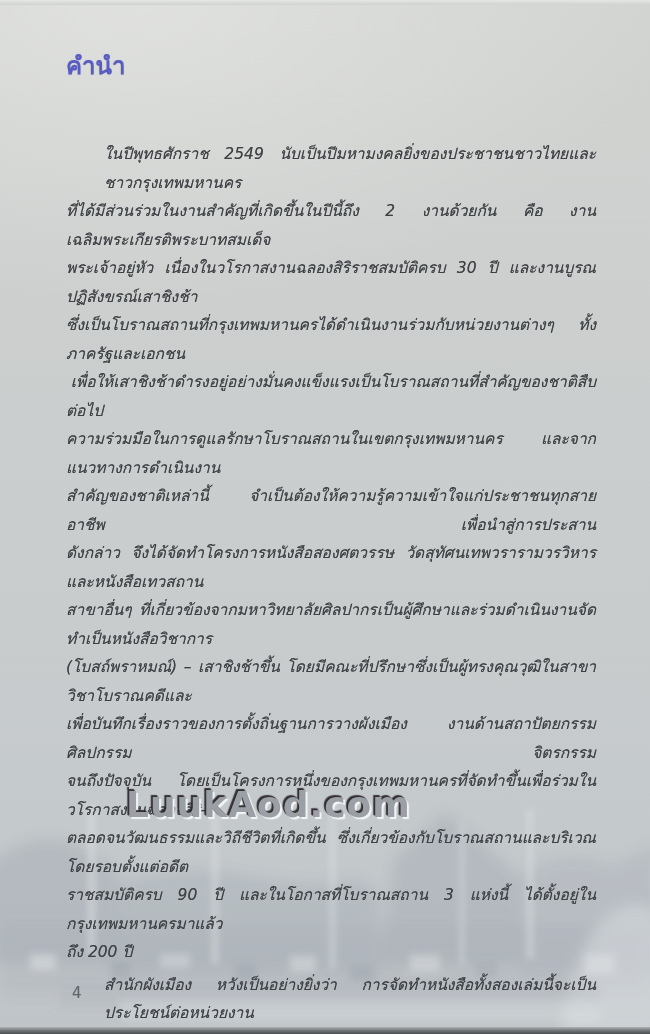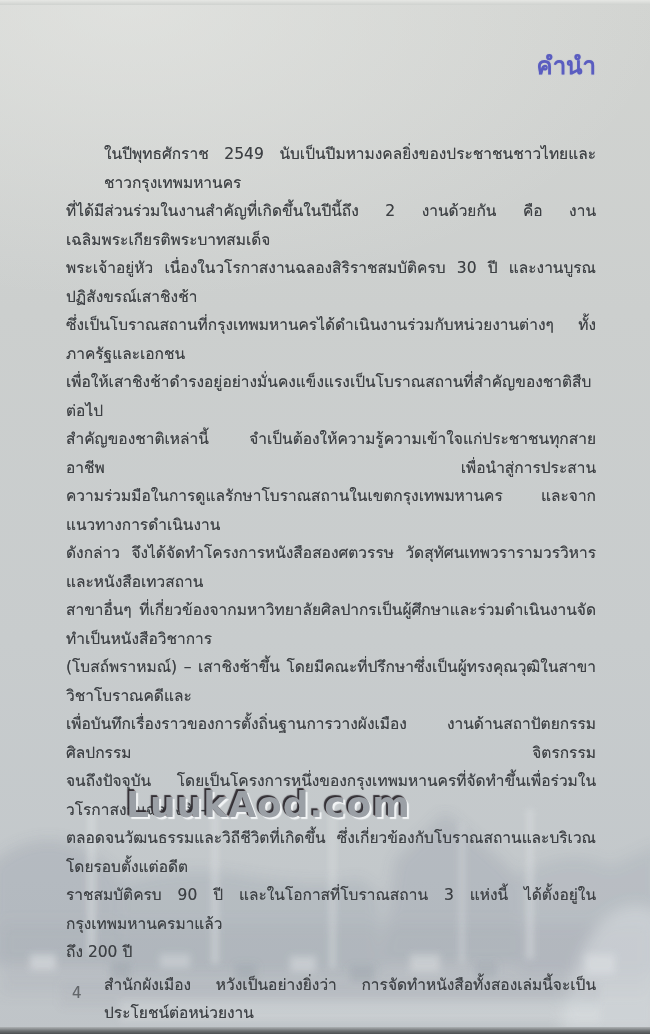--- a/index.html
+++ b/index.html
@@ -25,36 +25,36 @@
   .photo{
     position:absolute;left:0;bottom:0;width:650px;height:230px;
     opacity:0.9;pointer-events:none;
   }
   .text-col{
     position:absolute;left:66px;top:0;width:530px;
     color:#3d4044;
   }
   .title{
     padding-top:48px;height:36px;line-height:36px;
-    text-align:right;
+    text-align:left;
     font-size:24px;font-weight:bold;
     color:#5a5dc0;
     text-shadow:0 0 1px rgba(90,93,192,0.45);
   }
-  .para{margin:0;}
+  .para{margin:0;font-style:italic;}
   .p1{margin-top:56px;}
   .p2{margin-top:0;}
   .p3{margin-top:4px;}
   .line{
     font-size:15.5px;line-height:28.5px;white-space:nowrap;
     text-shadow:0 0 0.6px rgba(55,58,62,0.55);
   }
   .just{white-space:normal;text-align:justify;text-align-last:justify;}
   .first{padding-left:38px;}
-  .last{text-align:left;text-align-last:left;white-space:normal;}
+  .last{text-align:right;text-align-last:left;white-space:normal;}
   .watermark{
     position:absolute;left:126px;top:784px;
     font-size:36px;font-weight:bold;letter-spacing:1px;
     color:#9ba0a6;
     text-shadow:
       -2px -2px 1px rgba(43,40,46,0.92),
       -1px -1px 0 rgba(84,48,48,0.55),
        2px  2px 1px rgba(246,248,249,0.95);
   }
   .page-number{
@@ -115,22 +115,22 @@
 
     <div class="para p1">
       <div class="line just first">ในปีพุทธศักราช 2549 นับเป็นปีมหามงคลยิ่งของประชาชนชาวไทยและชาวกรุงเทพมหานคร</div>
       <div class="line just">ที่ได้มีส่วนร่วมในงานสำคัญที่เกิดขึ้นในปีนี้ถึง 2 งานด้วยกัน คือ งานเฉลิมพระเกียรติพระบาทสมเด็จ</div>
       <div class="line just">พระเจ้าอยู่หัว เนื่องในวโรกาสงานฉลองสิริราชสมบัติครบ 30 ปี และงานบูรณปฏิสังขรณ์เสาชิงช้า</div>
       <div class="line just">ซึ่งเป็นโบราณสถานที่กรุงเทพมหานครได้ดำเนินงานร่วมกับหน่วยงานต่างๆ ทั้งภาครัฐและเอกชน</div>
       <div class="line last">เพื่อให้เสาชิงช้าดำรงอยู่อย่างมั่นคงแข็งแรงเป็นโบราณสถานที่สำคัญของชาติสืบต่อไป</div>
     </div>
 
     <div class="para p2">
+      <div class="line just">ความร่วมมือในการดูแลรักษาโบราณสถานในเขตกรุงเทพมหานคร และจากแนวทางการดำเนินงาน</div>
       <div class="line just">สำคัญของชาติเหล่านี้ จำเป็นต้องให้ความรู้ความเข้าใจแก่ประชาชนทุกสายอาชีพ เพื่อนำสู่การประสาน</div>
-      <div class="line just">ความร่วมมือในการดูแลรักษาโบราณสถานในเขตกรุงเทพมหานคร และจากแนวทางการดำเนินงาน</div>
       <div class="line just">ดังกล่าว จึงได้จัดทำโครงการหนังสือสองศตวรรษ วัดสุทัศนเทพวรารามวรวิหาร และหนังสือเทวสถาน</div>
       <div class="line just">สาขาอื่นๆ ที่เกี่ยวข้องจากมหาวิทยาลัยศิลปากรเป็นผู้ศึกษาและร่วมดำเนินงานจัดทำเป็นหนังสือวิชาการ</div>
       <div class="line just">(โบสถ์พราหมณ์) – เสาชิงช้าขึ้น โดยมีคณะที่ปรึกษาซึ่งเป็นผู้ทรงคุณวุฒิในสาขาวิชาโบราณคดีและ</div>
       <div class="line just">เพื่อบันทึกเรื่องราวของการตั้งถิ่นฐานการวางผังเมือง งานด้านสถาปัตยกรรม ศิลปกรรม จิตรกรรม</div>
       <div class="line just">จนถึงปัจจุบัน โดยเป็นโครงการหนึ่งของกรุงเทพมหานครที่จัดทำขึ้นเพื่อร่วมในวโรกาสงานฉลองสิริ-</div>
       <div class="line just">ตลอดจนวัฒนธรรมและวิถีชีวิตที่เกิดขึ้น ซึ่งเกี่ยวข้องกับโบราณสถานและบริเวณโดยรอบตั้งแต่อดีต</div>
       <div class="line just">ราชสมบัติครบ 90 ปี และในโอกาสที่โบราณสถาน 3 แห่งนี้ ได้ตั้งอยู่ในกรุงเทพมหานครมาแล้ว</div>
       <div class="line last">ถึง 200 ปี</div>
     </div>
 

